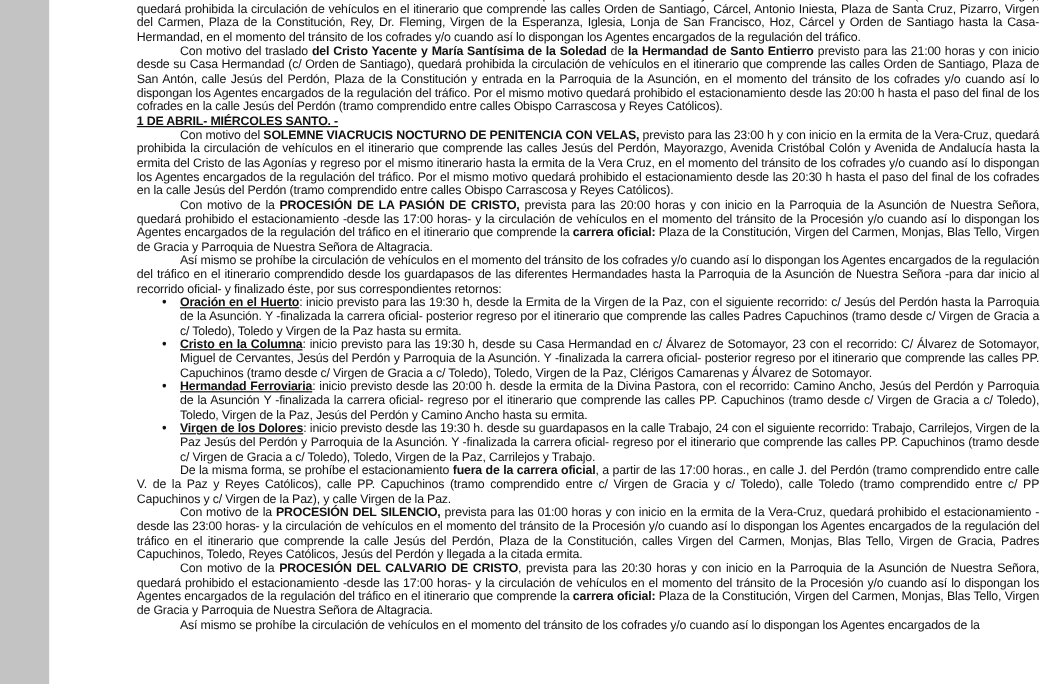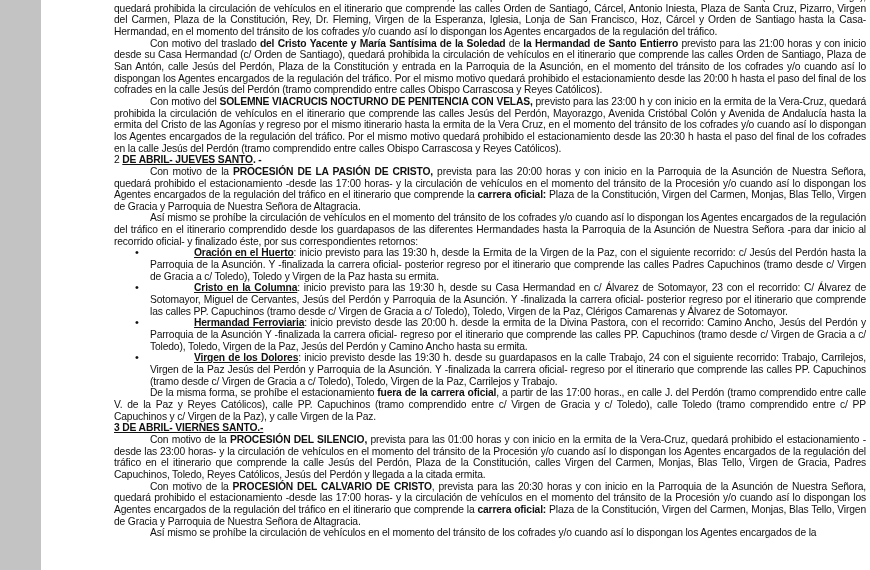--- a/index.html
+++ b/index.html
@@ -12,50 +12,49 @@
   .page { position:absolute; left:114px; top:-9px; width:752px; font-size:10.3px; line-height:11.65px;
           text-align:justify; font-family:"Liberation Sans", sans-serif; letter-spacing:-0.15px; }
   .page p { margin:0; }
   .indent { text-indent:36px; }
   .heading { font-weight:bold; text-decoration:underline; margin:0; }
   .heading .suffix { text-decoration:none; font-weight:bold; }
   b { font-weight:bold;margin-top:25px; }
   ul.bullets { margin:0; padding:0 0 0 36px; list-style:none; }
   ul.bullets li { position:relative; padding-left:0; }
   ul.bullets li::before { content:"\2022"; position:absolute; left:-15px; top:0; font-size:11px; }
-  .u { text-decoration:underline; font-weight:bold;margin-left:44px; }
+  .u { text-decoration:underline; font-weight:bold; }
 </style>
 </head>
 <body>
 
 <div class="sidebar">
   <div class="sidebar-text">
     <div>Verificación: bP1oBA5rbiQaFVYUKDiG</div>
     <div>o el 19/03/2026 16:50:35</div>
   </div>
 </div>
 
 <div class="page">
 
   <p class="indent"><span>Con motivo del VIACRUCIS de la </span><b>Hermandad del Santo Entierro</b><span>, prevista para las 22:00 horas y con inicio desde su Casa Hermandad (c/ Orden de Santiago), quedará prohibida la circulación de vehículos en el itinerario que comprende las calles Orden de Santiago, Cárcel, Antonio Iniesta, Plaza de Santa Cruz, Pizarro, Virgen del Carmen, Plaza de la Constitución, Rey, Dr. Fleming, Virgen de la Esperanza, Iglesia, Lonja de San Francisco, Hoz, Cárcel y Orden de Santiago hasta la Casa-Hermandad, en el momento del tránsito de los cofrades y/o cuando así lo dispongan los Agentes encargados de la regulación del tráfico.</span></p>
 
   <p class="indent"><span>Con motivo del traslado </span><b>del Cristo Yacente y María Santísima de la Soledad</b><span> de </span><b>la Hermandad de Santo Entierro</b><span> previsto para las 21:00 horas y con inicio desde su Casa Hermandad (c/ Orden de Santiago), quedará prohibida la circulación de vehículos en el itinerario que comprende  las calles Orden de Santiago, Plaza de San Antón, calle Jesús del Perdón, Plaza de la Constitución y entrada en la Parroquia de la Asunción, en el momento del tránsito de los cofrades y/o cuando así lo dispongan los Agentes encargados de la regulación del tráfico. Por el mismo motivo quedará prohibido el estacionamiento desde las 20:00 h hasta el paso del final de los cofrades en la calle Jesús del Perdón (tramo comprendido entre calles Obispo Carrascosa y Reyes Católicos).</span></p>
 
+  <p class="heading"><span>1 DE ABRIL- MIÉRCOLES SANTO.</span><span class="suffix" style="text-decoration:none"> -</span></p>
   <p class="indent"><span>Con motivo del </span><b>SOLEMNE VIACRUCIS NOCTURNO DE PENITENCIA CON VELAS,</b><span> previsto para las 23:00 h y con inicio en la ermita de la Vera-Cruz, quedará prohibida la circulación de vehículos en el itinerario que comprende las calles Jesús del Perdón, Mayorazgo, Avenida Cristóbal Colón y Avenida de Andalucía hasta la ermita del Cristo de las Agonías y regreso por el mismo itinerario hasta la ermita de la Vera Cruz, en el momento del tránsito de los cofrades y/o cuando así lo dispongan los Agentes encargados de la regulación del tráfico.  Por el mismo motivo quedará prohibido el estacionamiento desde las 20:30 h hasta el paso del final de los cofrades  en la calle Jesús del Perdón (tramo comprendido entre calles Obispo Carrascosa y Reyes Católicos).</span></p>
 
-  <p style="font-weight:bold"><span style="font-weight:normal">2 </span><span style="text-decoration:underline">DE ABRIL- JUEVES SANTO</span><span>. -</span></p>
   <p class="indent"><span>Con motivo de la  </span><b>PROCESIÓN DE LA PASIÓN DE CRISTO,</b><span> prevista para las 20:00 horas y con inicio en la Parroquia de la Asunción de Nuestra Señora, quedará prohibido el estacionamiento -desde las 17:00 horas-  y la  circulación de vehículos  en el momento del tránsito de la Procesión y/o cuando así lo dispongan los Agentes encargados de la regulación del tráfico en el itinerario que comprende la </span><b>carrera oficial:</b><span> Plaza de la Constitución, Virgen del Carmen, Monjas, Blas Tello, Virgen de Gracia y Parroquia de Nuestra Señora de Altagracia.</span></p>
   <p class="indent">Así mismo se prohíbe la circulación de vehículos en el momento del tránsito de los cofrades y/o cuando así lo dispongan los Agentes encargados de la regulación del tráfico en el itinerario comprendido desde los guardapasos de las diferentes Hermandades hasta la Parroquia de la Asunción de Nuestra Señora -para dar inicio al recorrido oficial- y finalizado éste, por sus correspondientes retornos:</p>
 
   <ul class="bullets">
     <li><span class="u">Oración en el Huerto</span><span>: inicio previsto para las 19:30 h, desde la Ermita de la Virgen de la Paz, con el siguiente recorrido: c/ Jesús del Perdón hasta la Parroquia de la Asunción. Y -finalizada la carrera oficial- posterior regreso por el itinerario que comprende las calles Padres Capuchinos (tramo desde c/ Virgen de Gracia a c/ Toledo), Toledo y Virgen de la Paz hasta su ermita.</span></li>
     <li><span class="u">Cristo en la Columna</span><span>: inicio previsto para las 19:30 h, desde su Casa Hermandad en c/ Álvarez de Sotomayor, 23 con el recorrido: C/ Álvarez de Sotomayor, Miguel de Cervantes, Jesús del Perdón y Parroquia de la Asunción. Y -finalizada la carrera oficial- posterior regreso por el itinerario que comprende las calles PP. Capuchinos (tramo desde c/ Virgen de Gracia a c/ Toledo), Toledo, Virgen de la Paz, Clérigos Camarenas y Álvarez de Sotomayor.</span></li>
     <li><span class="u">Hermandad Ferroviaria</span><span>: inicio previsto desde las 20:00 h. desde la ermita de la Divina Pastora, con el recorrido: Camino Ancho, Jesús del Perdón  y Parroquia de la Asunción Y -finalizada la carrera oficial- regreso por el itinerario que comprende las calles PP. Capuchinos (tramo desde c/ Virgen de Gracia a c/ Toledo), Toledo, Virgen de la Paz, Jesús del Perdón y Camino Ancho hasta su ermita.</span></li>
     <li><span class="u">Virgen de los Dolores</span><span>: inicio previsto desde las 19:30 h. desde su guardapasos en la calle Trabajo, 24 con el siguiente recorrido: Trabajo, Carrilejos, Virgen de la Paz Jesús del Perdón y Parroquia de la Asunción. Y -finalizada la carrera oficial- regreso por el itinerario que comprende las calles PP. Capuchinos (tramo desde c/ Virgen de Gracia a c/ Toledo), Toledo, Virgen de la Paz, Carrilejos y Trabajo.</span></li>
   </ul>
 
   <p class="indent"><span>De la misma forma, se prohíbe el estacionamiento </span><b>fuera de la carrera oficial</b><span>, a partir de las 17:00 horas., en calle J. del Perdón (tramo comprendido entre calle V. de la Paz y Reyes Católicos), calle PP. Capuchinos (tramo comprendido entre c/ Virgen de Gracia y c/ Toledo), calle Toledo (tramo comprendido entre c/ PP Capuchinos y c/ Virgen de la Paz),  y calle Virgen de la Paz.</span></p>
 
-  <p class="heading">3 DE  ABRIL- VIERNES SANTO.-</p>
   <p class="indent"><span>Con motivo de la  </span><b>PROCESIÓN DEL SILENCIO,</b><span> prevista para las 01:00 horas y con inicio en la ermita de la Vera-Cruz, quedará prohibido el estacionamiento -desde las 23:00 horas-  y la  circulación de vehículos  en el momento del tránsito de la Procesión y/o cuando así lo dispongan los Agentes encargados de la regulación del tráfico en el itinerario que comprende la calle Jesús del Perdón, Plaza de la Constitución, calles Virgen del Carmen, Monjas, Blas Tello, Virgen de Gracia, Padres Capuchinos, Toledo, Reyes Católicos, Jesús del Perdón y llegada a la citada ermita.</span></p>
   <p class="indent"><span>Con motivo de la </span><b>PROCESIÓN DEL CALVARIO DE CRISTO</b><span>, prevista para las 20:30 horas y con inicio en la Parroquia de la Asunción de Nuestra Señora, quedará prohibido el estacionamiento -desde las 17:00 horas-  y la  circulación de vehículos  en el momento del tránsito de la Procesión y/o cuando así lo dispongan los Agentes encargados de la regulación del tráfico en el itinerario que comprende la </span><b>carrera oficial:</b><span> Plaza de la Constitución, Virgen del Carmen, Monjas, Blas Tello, Virgen de Gracia y Parroquia de Nuestra Señora de Altagracia.</span></p>
   <p class="indent">Así mismo se prohíbe la circulación de vehículos en el momento del tránsito de los cofrades y/o cuando así lo dispongan los Agentes encargados de la</p>
 </div>
 
 </body></html>

